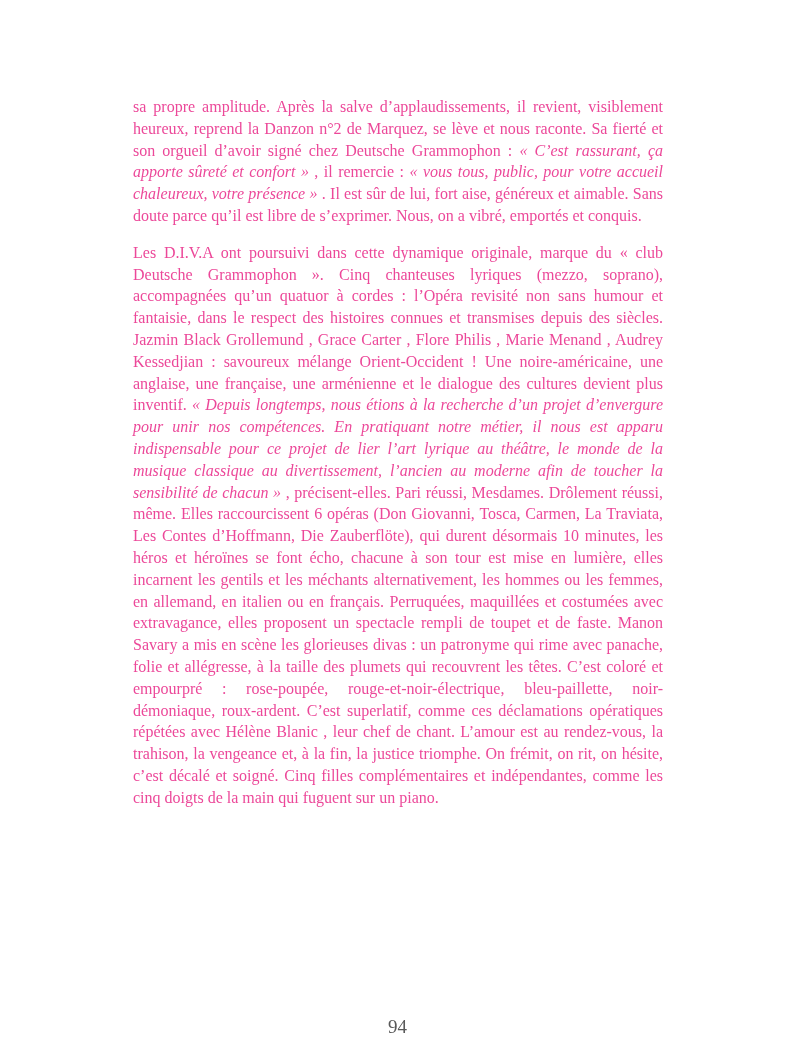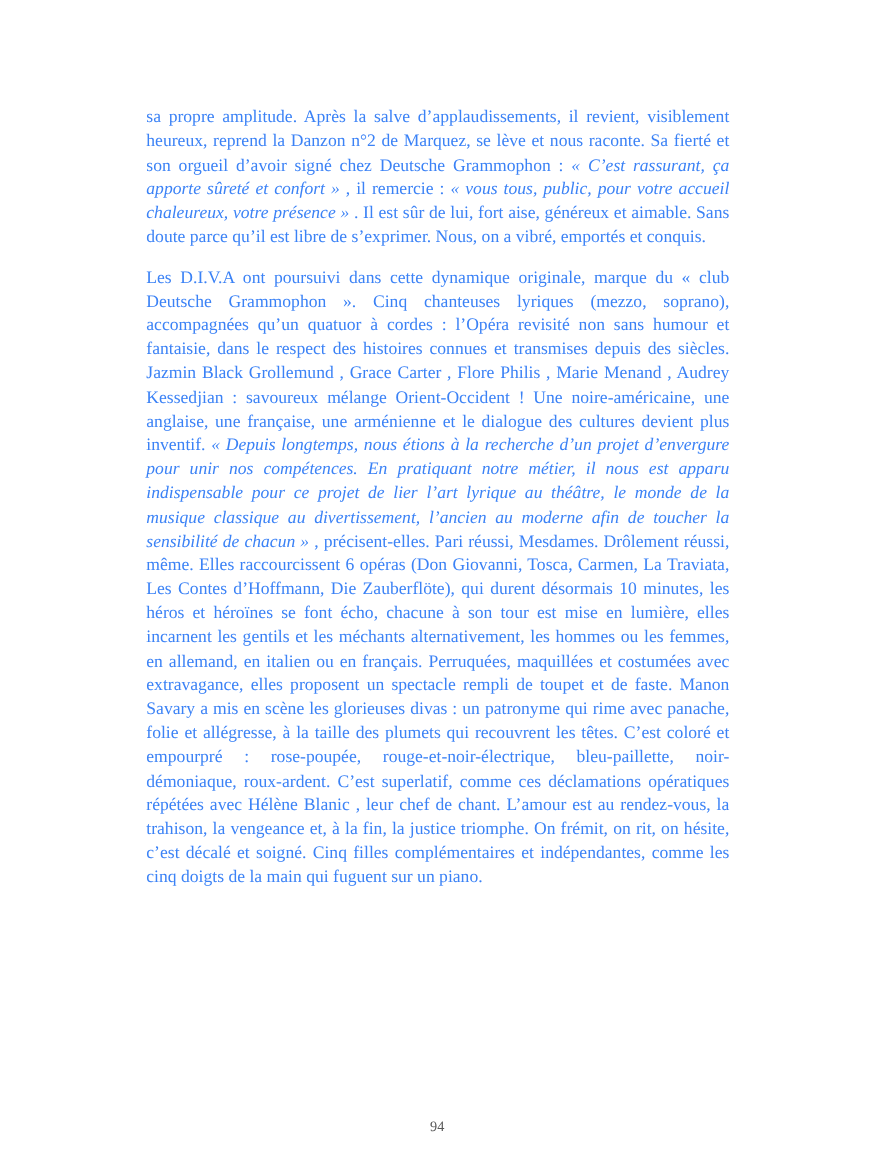--- a/index.html
+++ b/index.html
@@ -15,36 +15,36 @@
     overflow: hidden;
     font-family: "Liberation Serif", "DejaVu Serif", serif;
   }
   .text-block {
     position: absolute;
     left: 133px;
     top: 96px;
     width: 530px;
     font-size: 16px;
     line-height: 21.8px;
-    color: #3b82f6;
+    color: #ec4899;
     text-align: justify;
   }
   .para {
     margin: 0 0 15px 0;
   }
   .italic {
     font-style: italic;
   }
   .page-number {
     position: absolute;
     left: 0;
     top: 1016px;
     width: 100%;
     text-align: center;
-    font-size: 13px;
+    font-size: 19px;
     color: #595959;
   }
 </style>
 </head>
 <body>
 
 <div class="page">
 
   <div class="text-block">
 

